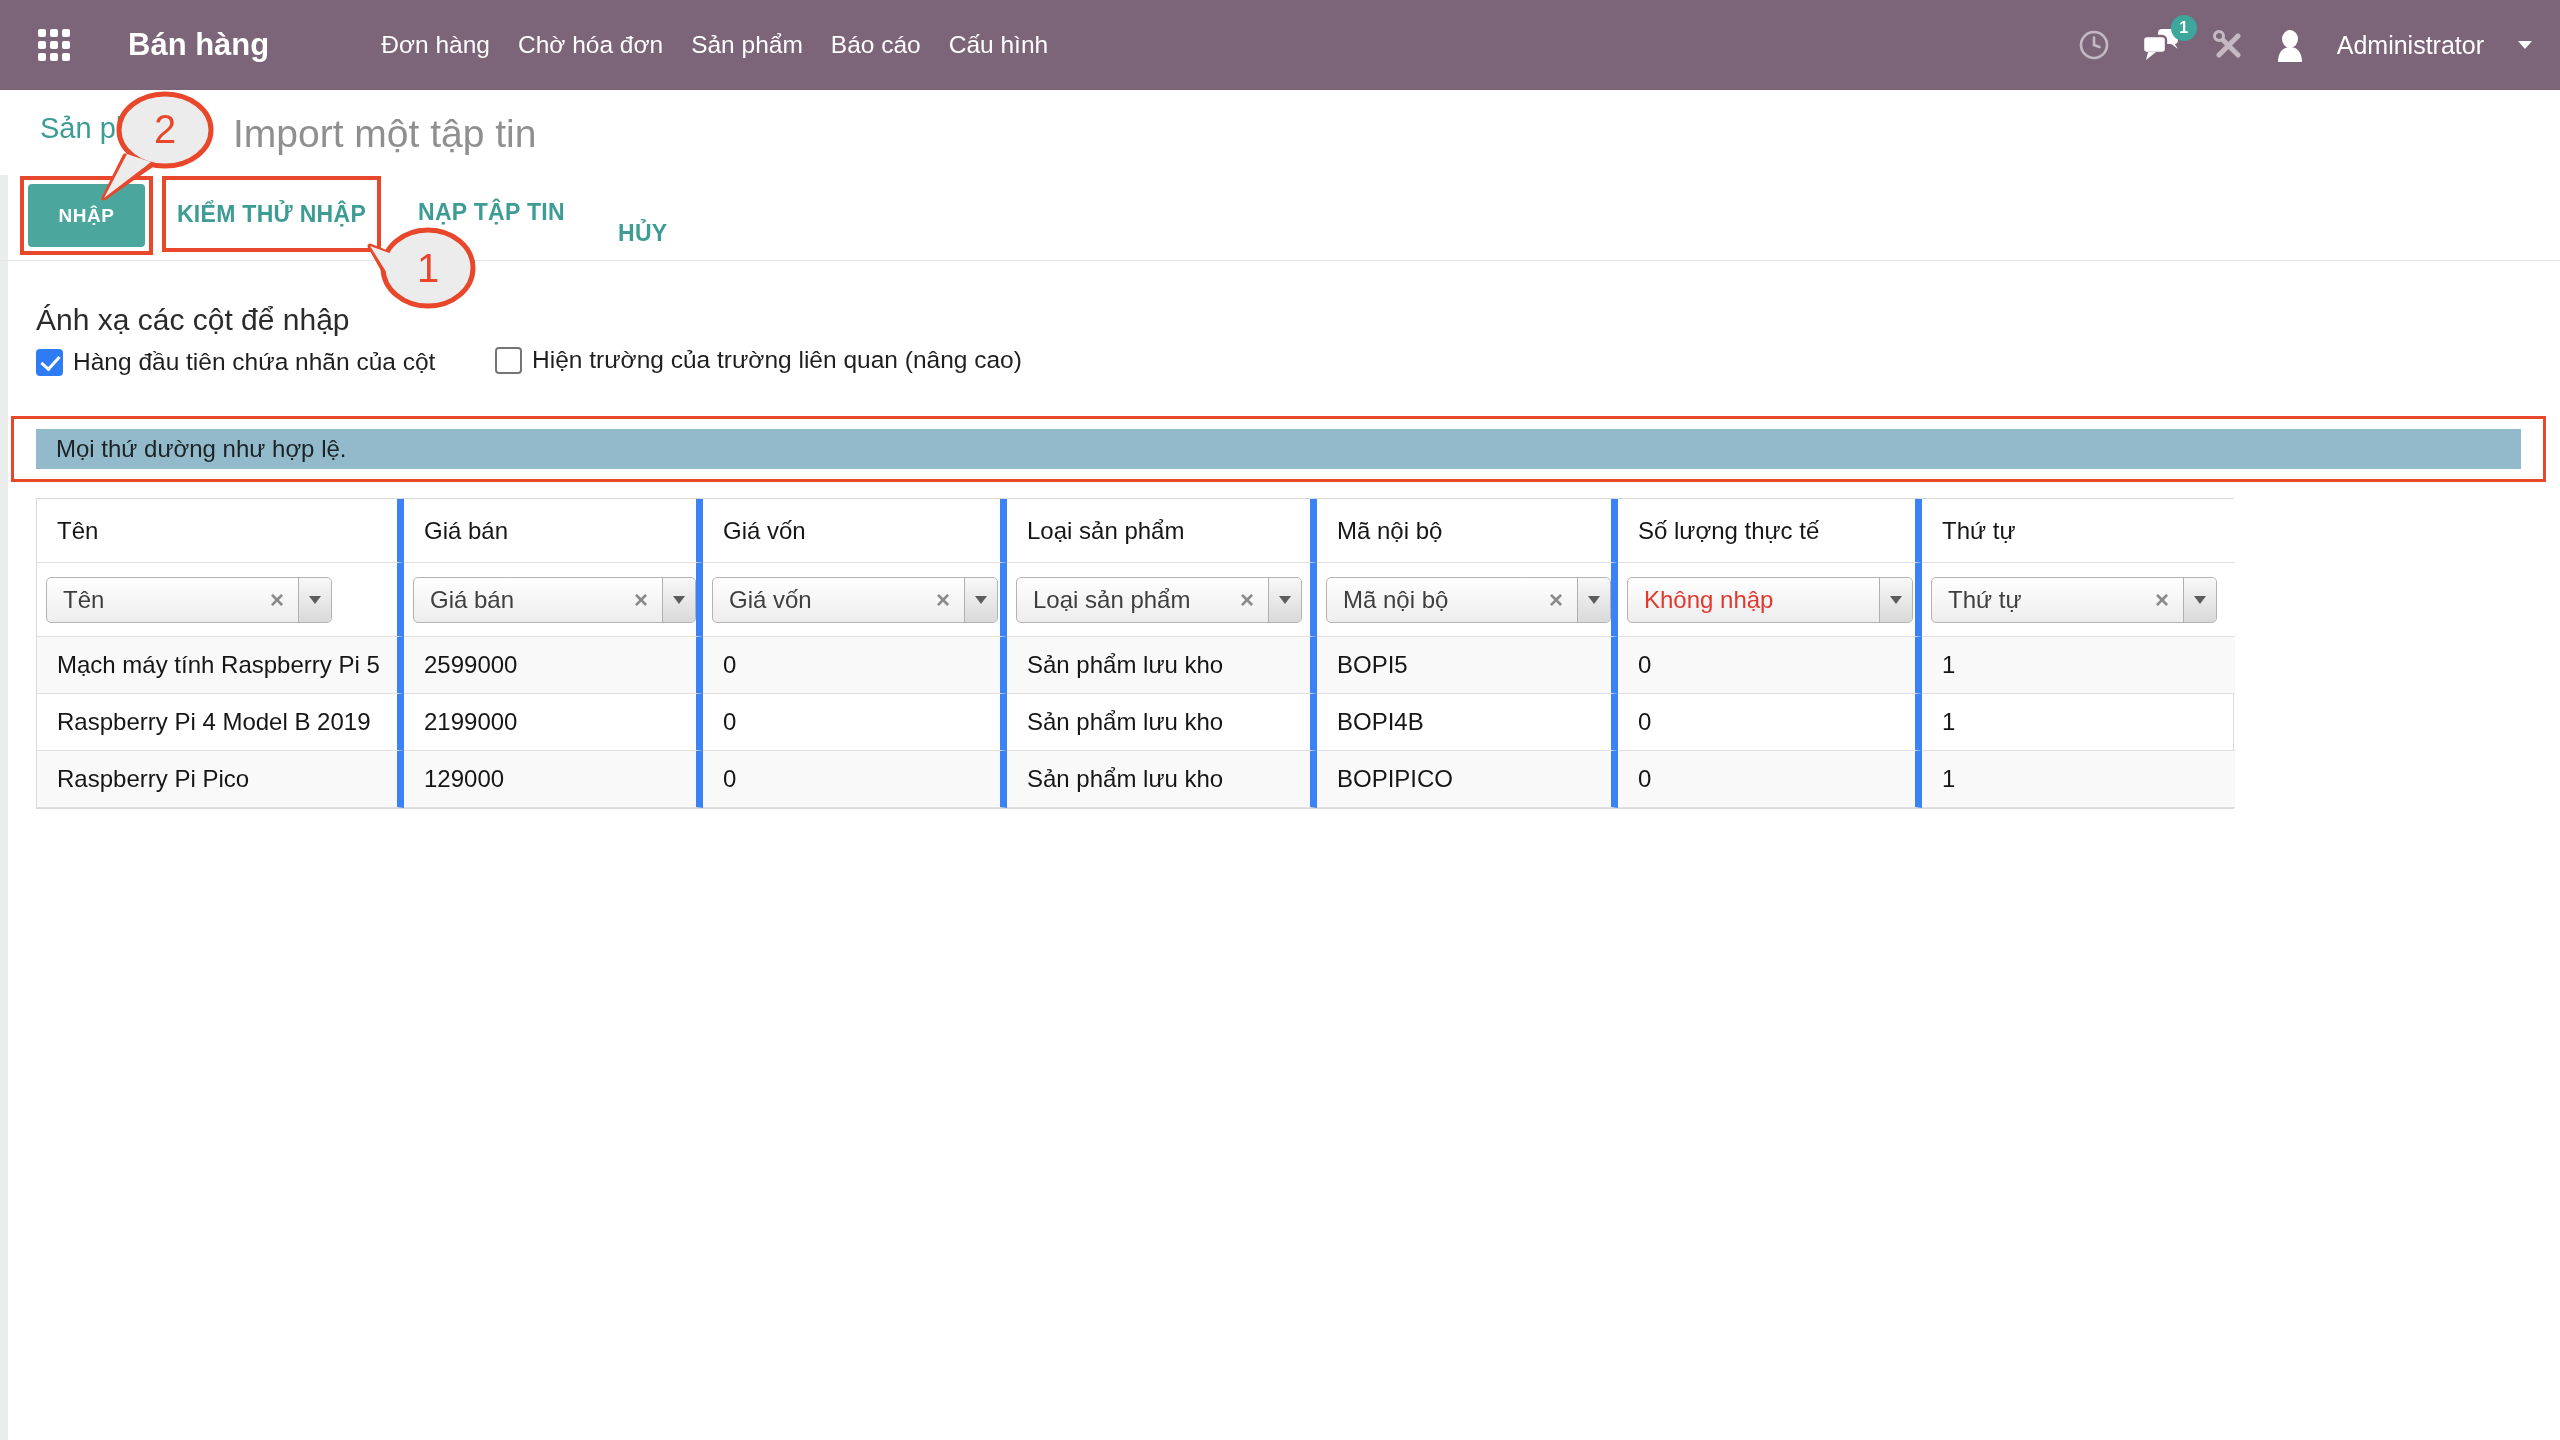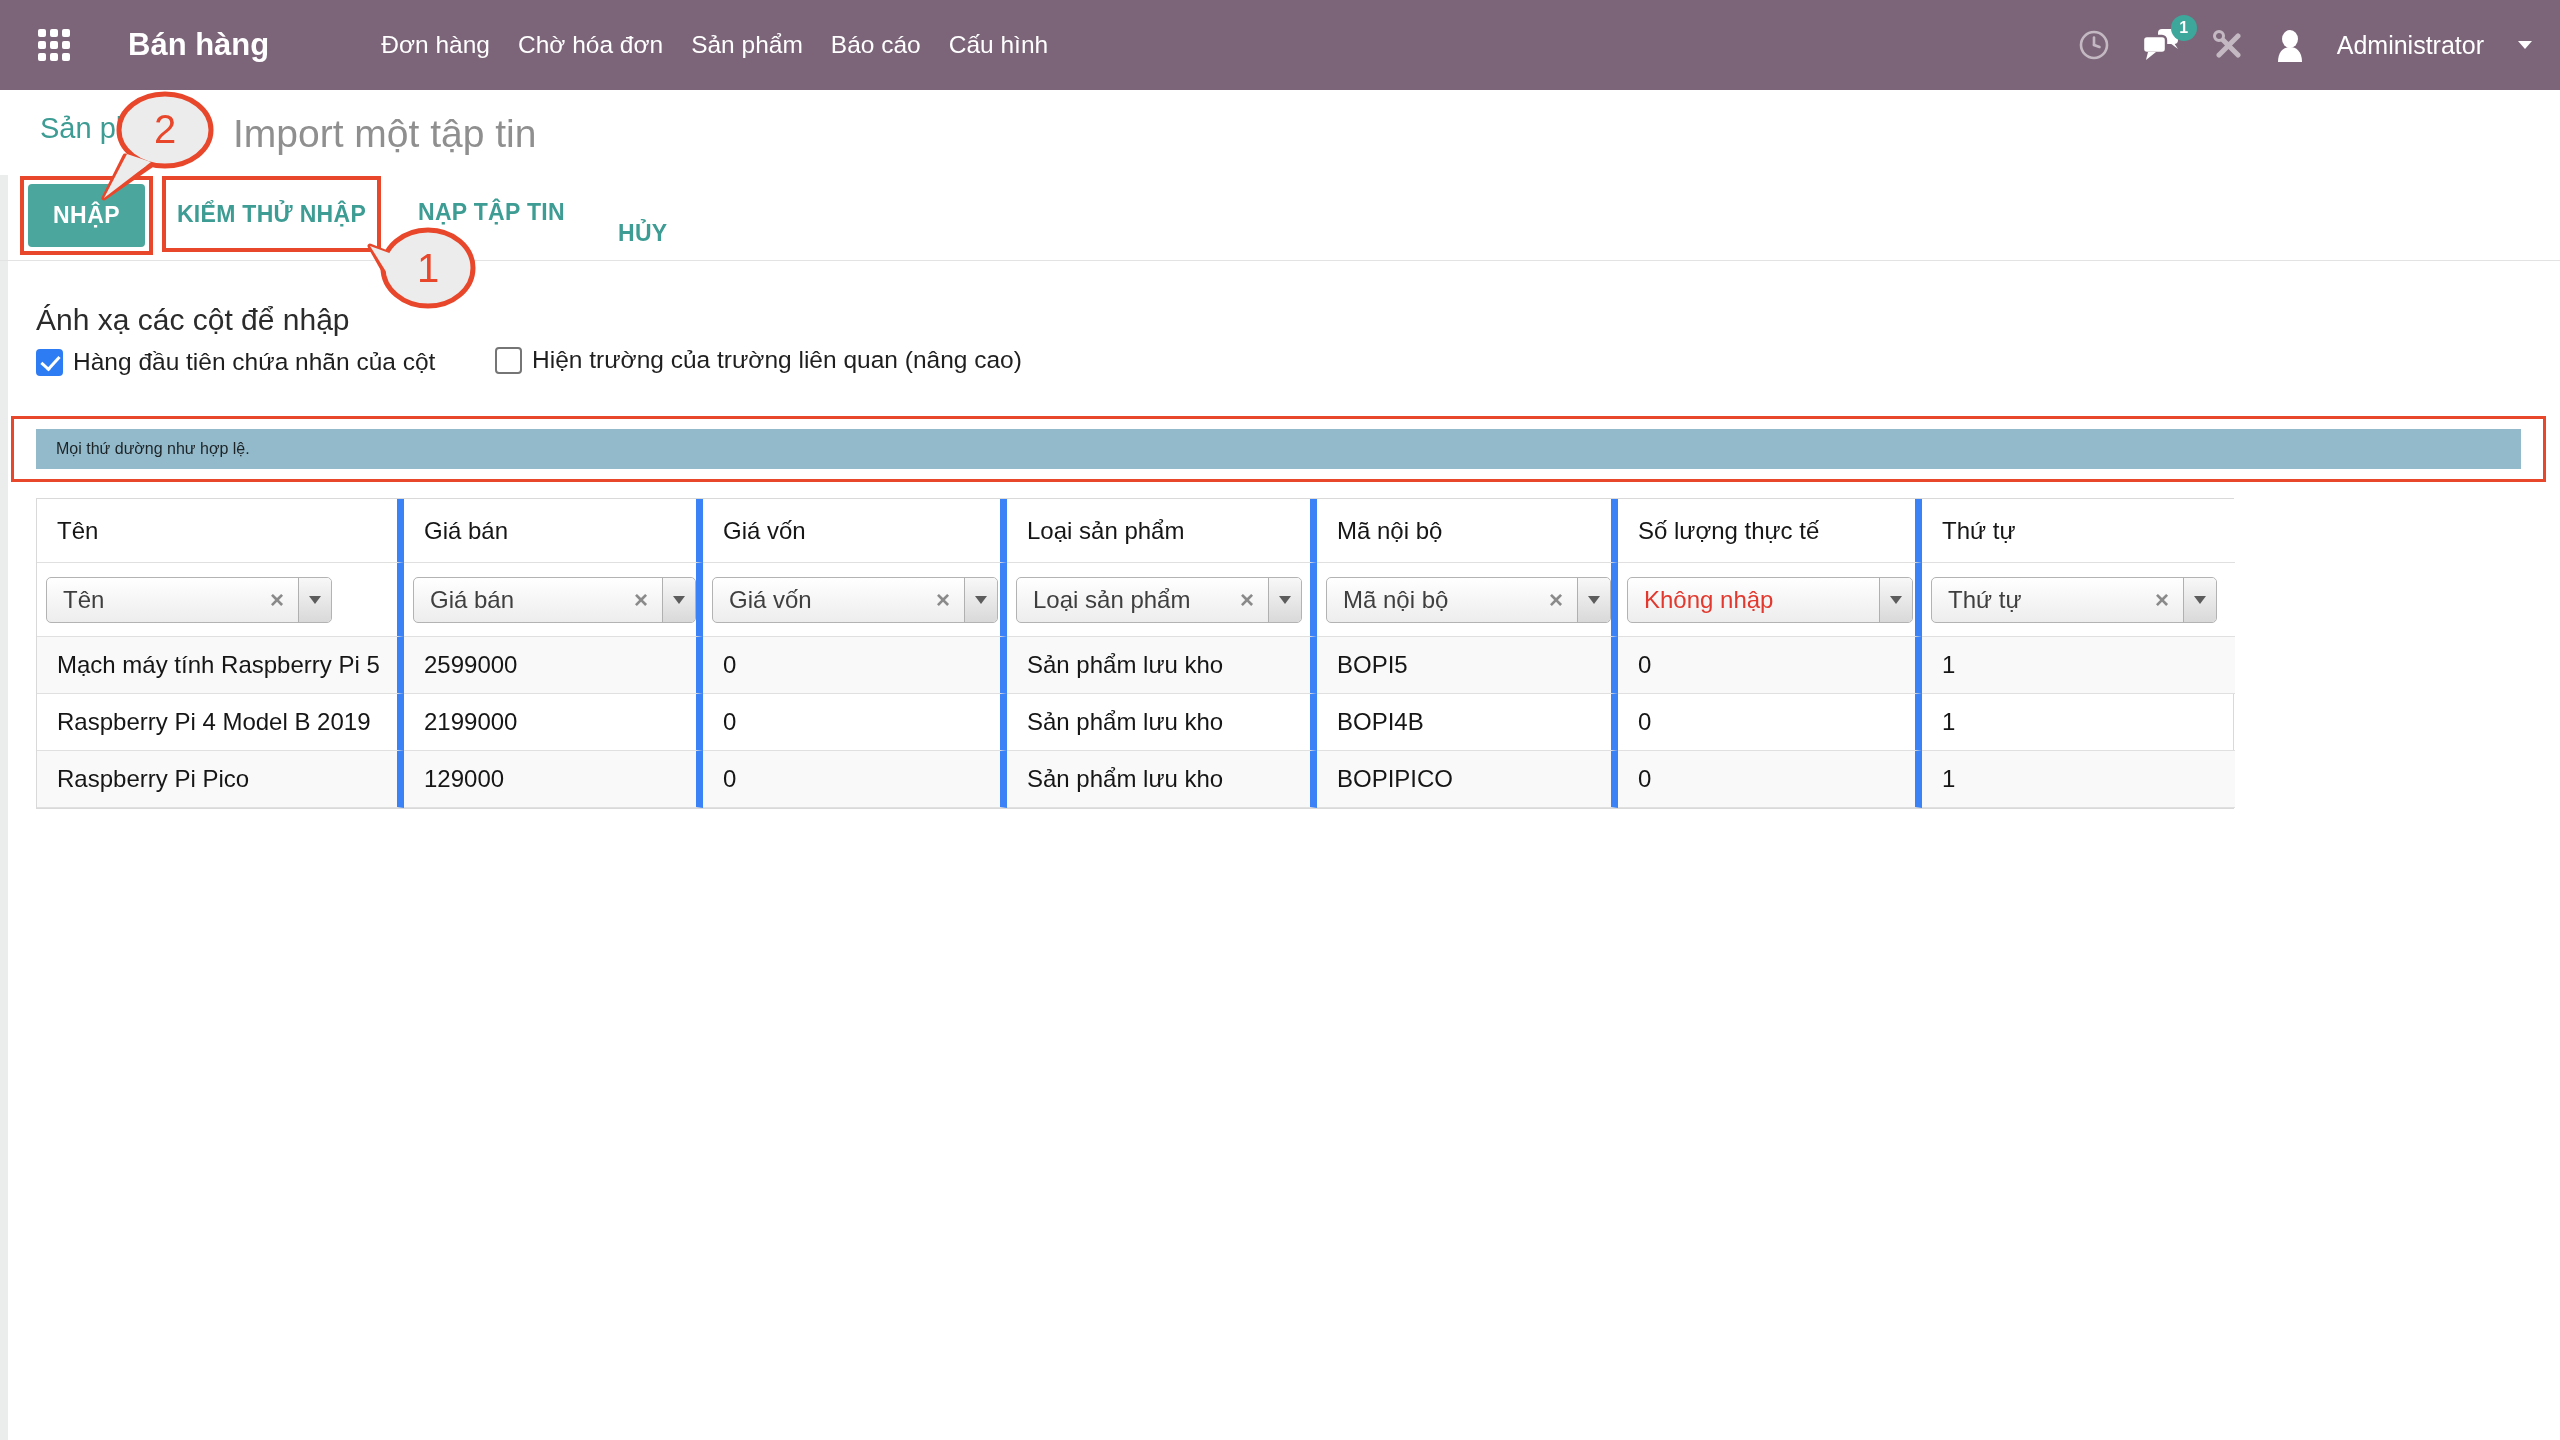--- a/index.html
+++ b/index.html
@@ -40,21 +40,21 @@
   .bc-current{position:absolute;left:233px;top:22px;font-size:39px;color:#8f8f8f;}
 
   
   .controls{position:absolute;left:0;top:0;width:2560px;height:0;}
   .annot-box{position:absolute;border:4px solid #E8472B;box-sizing:border-box;
     display:flex;align-items:center;justify-content:center;background:transparent;}
   .box-nhap{left:20px;top:176px;width:133px;height:79px;}
   .box-kiem{left:162px;top:176px;width:219px;height:76px;}
   .btn-primary{
     width:117px;height:63px;background:#4BA79E;border:none;border-radius:4px;
-    color:#ffffff;font-size:23px;font-weight:bold;letter-spacing:.5px;cursor:pointer;
+    color:#ffffff;font-size:19px;font-weight:bold;letter-spacing:.5px;cursor:pointer;
     font-family:"Liberation Sans",sans-serif;
   }
   .btn-flat{background:none;border:none;color:#3D9C93;font-size:23px;font-weight:bold;
     letter-spacing:.3px;cursor:pointer;font-family:"Liberation Sans",sans-serif;white-space:nowrap;}
   .pos-nap{position:absolute;left:412px;top:176px;height:72px;display:flex;align-items:center;}
   .pos-huy{position:absolute;left:612px;top:176px;height:72px;display:flex;align-items:flex-end;}
   .panel-divider{position:absolute;left:0;top:260px;width:2560px;height:1px;background:#e3e3e3;}
 
   
   .callout{position:absolute;z-index:9;pointer-events:none;}
@@ -72,21 +72,21 @@
     content:"";position:absolute;left:9px;top:3px;width:8px;height:15px;
     border:solid #fff;border-width:0 3.5px 3.5px 0;transform:rotate(42deg);
   }
   .checkbox.unchecked{background:#fff;border:2.5px solid #757575;}
   .cb-label{font-size:24.5px;color:#1f1f1f;margin-left:10px;white-space:nowrap;}
 
   
   .alert-annot{position:absolute;left:11px;top:416px;width:2535px;height:66px;
     border:3px solid #E8472B;box-sizing:border-box;padding:10px 22px;}
   .alert-info{width:100%;height:100%;background:#93BACB;box-sizing:border-box;
-    display:flex;align-items:center;padding-left:20px;font-size:16px;color:#1c2326;}
+    display:flex;align-items:center;padding-left:20px;font-size:24px;color:#1c2326;}
 
   
   .imp-table{
     position:absolute;left:36px;top:498px;width:2198px;
     display:grid;grid-template-columns:367px 299px 304px 310px 301px 304px 313px;
     border:1px solid #d9d9d9;box-sizing:border-box;background:#fff;
   }
   .tc{box-sizing:border-box;border-right:7px solid #3b82f6;border-bottom:1px solid #e0e0e0;
     display:flex;align-items:center;padding-left:20px;font-size:24px;color:#161616;overflow:hidden;white-space:nowrap;}
   .tc.lastcol{border-right:none;}

